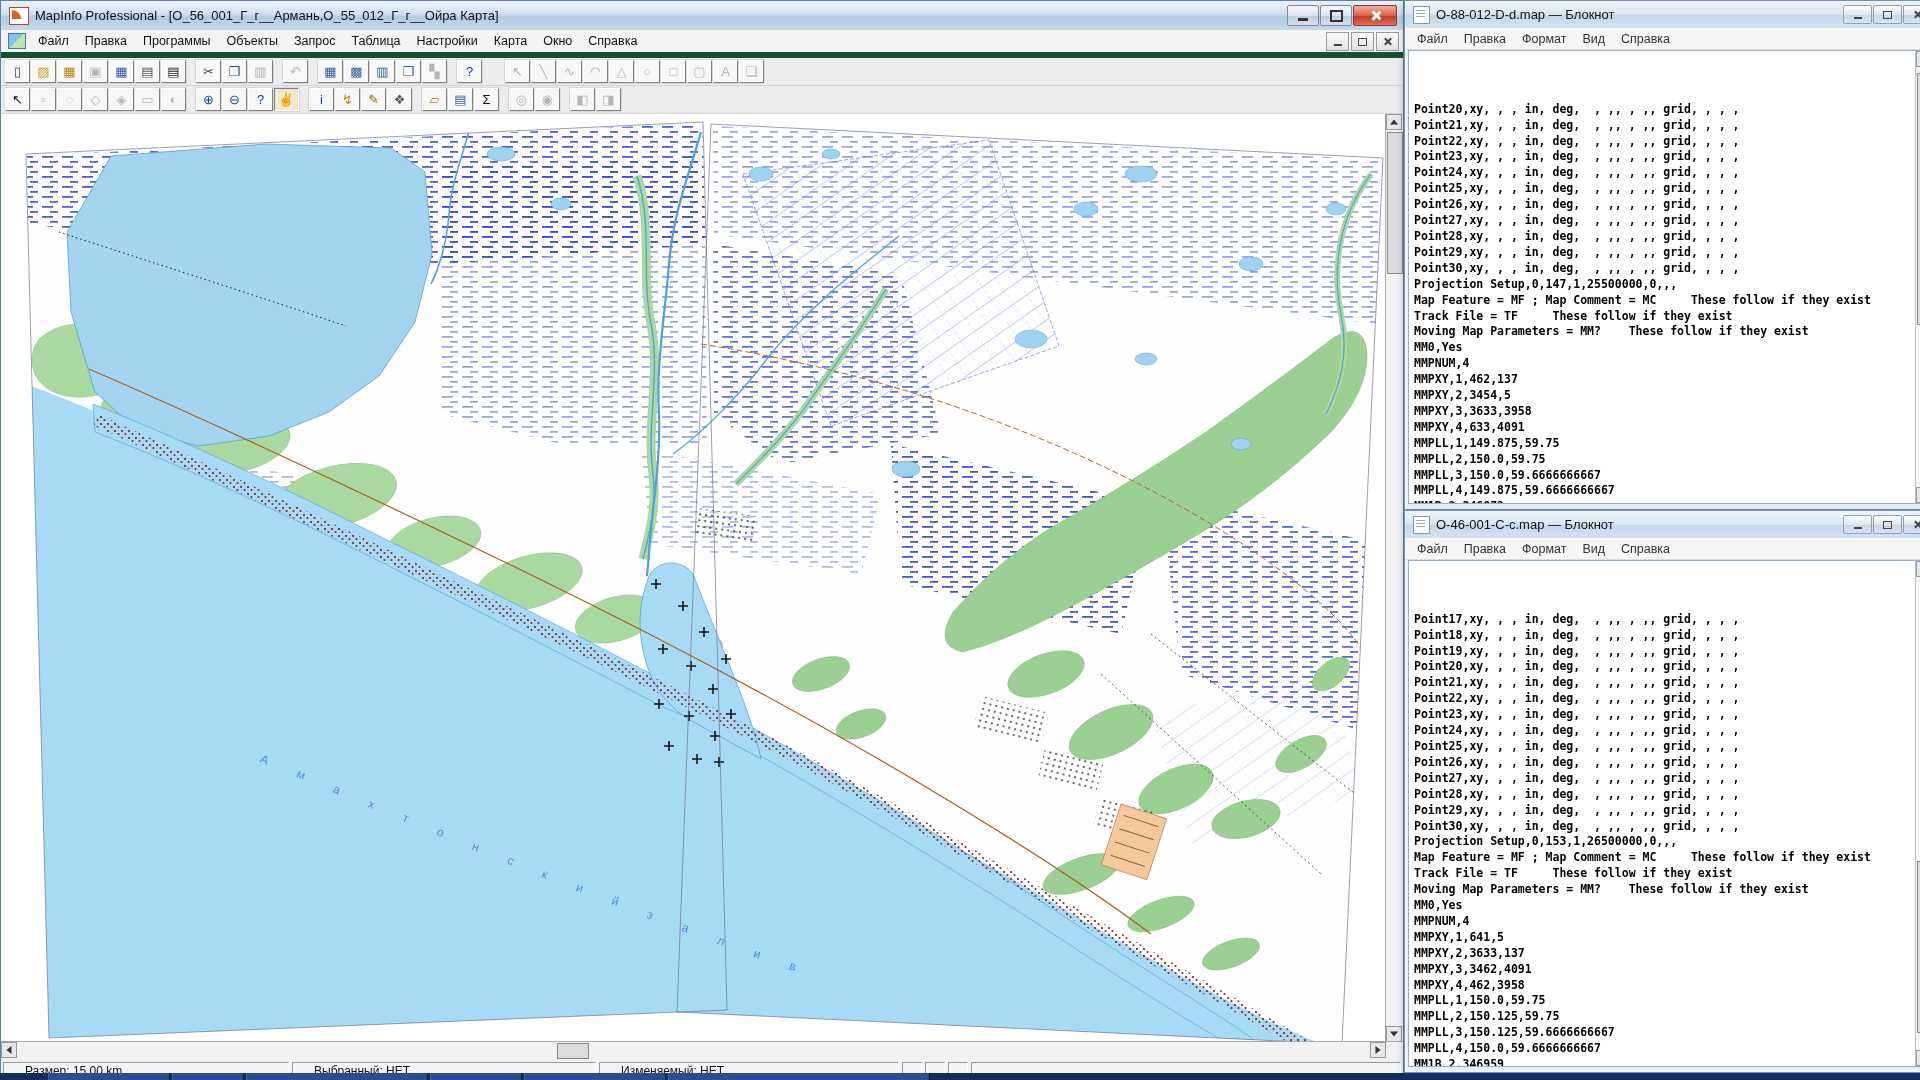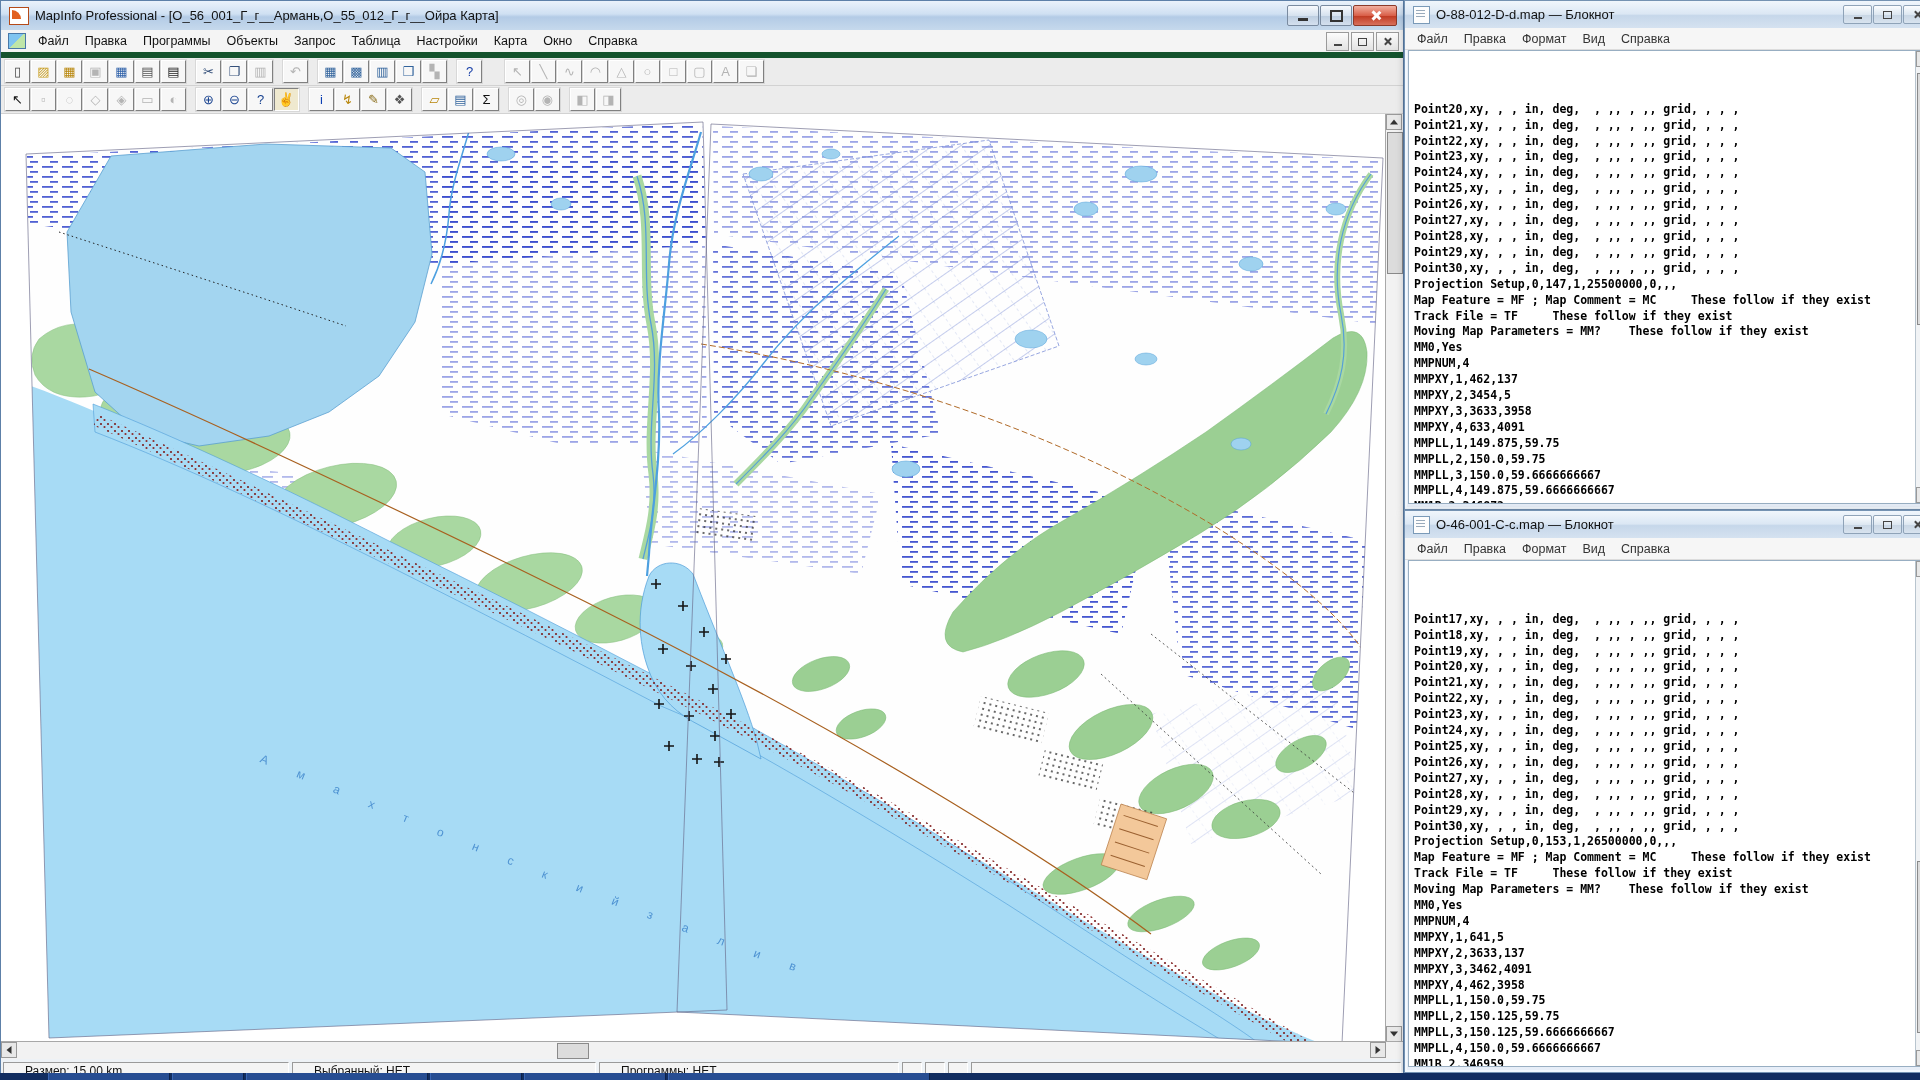--- a/index.html
+++ b/index.html
@@ -474,21 +474,21 @@
       <div class="hthumb" style="left:556px;width:30px;"></div>
       <div class="sbtn" style="position:absolute;right:17px;top:0;">
           <span class="tri right"></span>
         </div>
     </div>
   </div>
 
   <div class="statusbar">
     <span class="sbox" style="width:242px;">Размер: 15,00 km</span>
     <span class="sbox" style="width:260px;">Выбранный: НЕТ</span>
-    <span class="sbox" style="width:256px;">Программы: НЕТ</span>
+    <span class="sbox" style="width:256px;">Изменяемый: НЕТ</span>
     <span class="sbox small"></span>
     <span class="sbox small"></span>
     <span class="sbox small"></span>
     <span class="sbox" style="flex:1;"></span>
   </div>
 </div>
 
 <div class="np" style="top:0;height:510px;">
   <div class="np-title">
     <span class="np-icon"></span>

